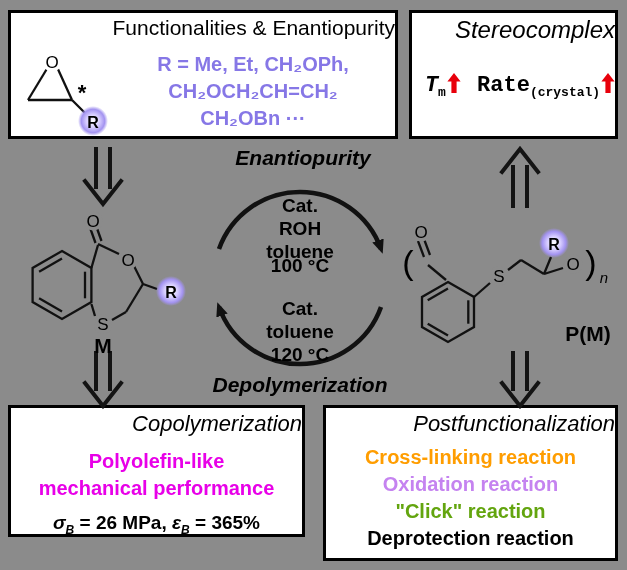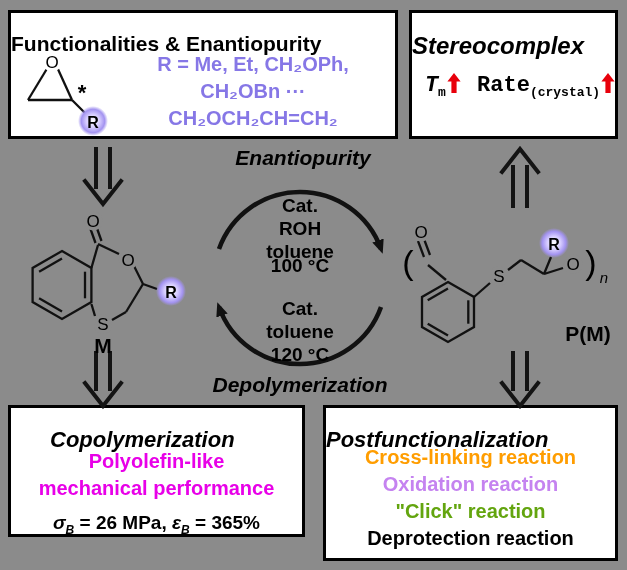--- a/index.html
+++ b/index.html
@@ -5,21 +5,21 @@
   * { margin:0; padding:0; box-sizing:border-box; }
   body { font-family:"Liberation Sans", sans-serif; background:#555; }
   .canvas { position:relative; width:627px; height:570px; background:#8b8b8b; overflow:hidden; }
 
   .box { position:absolute; background:#ffffff; border:3px solid #000; }
   .func-box   { left:8px;   top:10px;  width:390px; height:129px; }
   .stereo-box { left:409px; top:10px;  width:209px; height:129px; }
   .copoly-box { left:8px;   top:405px; width:297px; height:132px;padding-left:39px; }
   .postfunc-box { left:323px; top:405px; width:295px; height:156px; }
 
-  .box-title { font-size:21px; font-weight:bold; text-align:left; padding-top:3px; color:#000; white-space:nowrap;margin-top:16px; }
+  .box-title { font-size:21px; font-weight:normal; text-align:right; padding-top:3px; color:#000; white-space:nowrap; }
   .box-title.italic { font-style:italic; }
   .stereo-box .box-title { font-size:24px; }
   .copoly-box .box-title, .postfunc-box .box-title { font-size:22px; }
 
   .r-list { position:absolute; left:96px; top:38px; width:292px; font-size:20px; font-weight:bold; line-height:27px; text-align:center; white-space:nowrap; }
 
   .stereo-line { position:absolute; left:8px; top:60px; width:100%; text-align:center; font-size:22px; font-weight:bold; color:#000; white-space:nowrap;font-family:Liberation Mono, monospace; }
   .stereo-line sub { font-size:13px; }
   .ital { font-style:italic; }
   .red-up { width:14px; height:20px; vertical-align:-2px; margin:0 3px 0 1px; }
@@ -52,22 +52,22 @@
 </style>
 </head>
 <body>
 
 <div class="canvas" style="background: rgb(139, 139, 139);">
 
   <div class="box func-box">
     <div class="box-title">Functionalities &amp; Enantiopurity</div>
     <div class="r-list" style="color: rgb(134, 119, 230);">
       <div>R =  Me, Et, CH₂OPh,</div>
+      <div>CH₂OCH₂CH=CH₂</div>
       <div>CH₂OBn ···</div>
-      <div>CH₂OCH₂CH=CH₂</div>
     </div>
   </div>
 
   <div class="box stereo-box">
     <div class="box-title italic">Stereocomplex</div>
     <div class="stereo-line"><span><span class="ital">T</span><sub>m</sub></span><svg class="red-up" viewBox="0 0 14 20">
           <polygon points="7,0 13.6,8.6 9.6,8.6 9.6,20 4.4,20 4.4,8.6 0.4,8.6" fill="#e8000b"></polygon>
         </svg><span> <span>Rate</span><sub>(crystal)</sub></span><svg class="red-up" viewBox="0 0 14 20">
           <polygon points="7,0 13.6,8.6 9.6,8.6 9.6,20 4.4,20 4.4,8.6 0.4,8.6" fill="#e8000b"></polygon>
         </svg></div>

